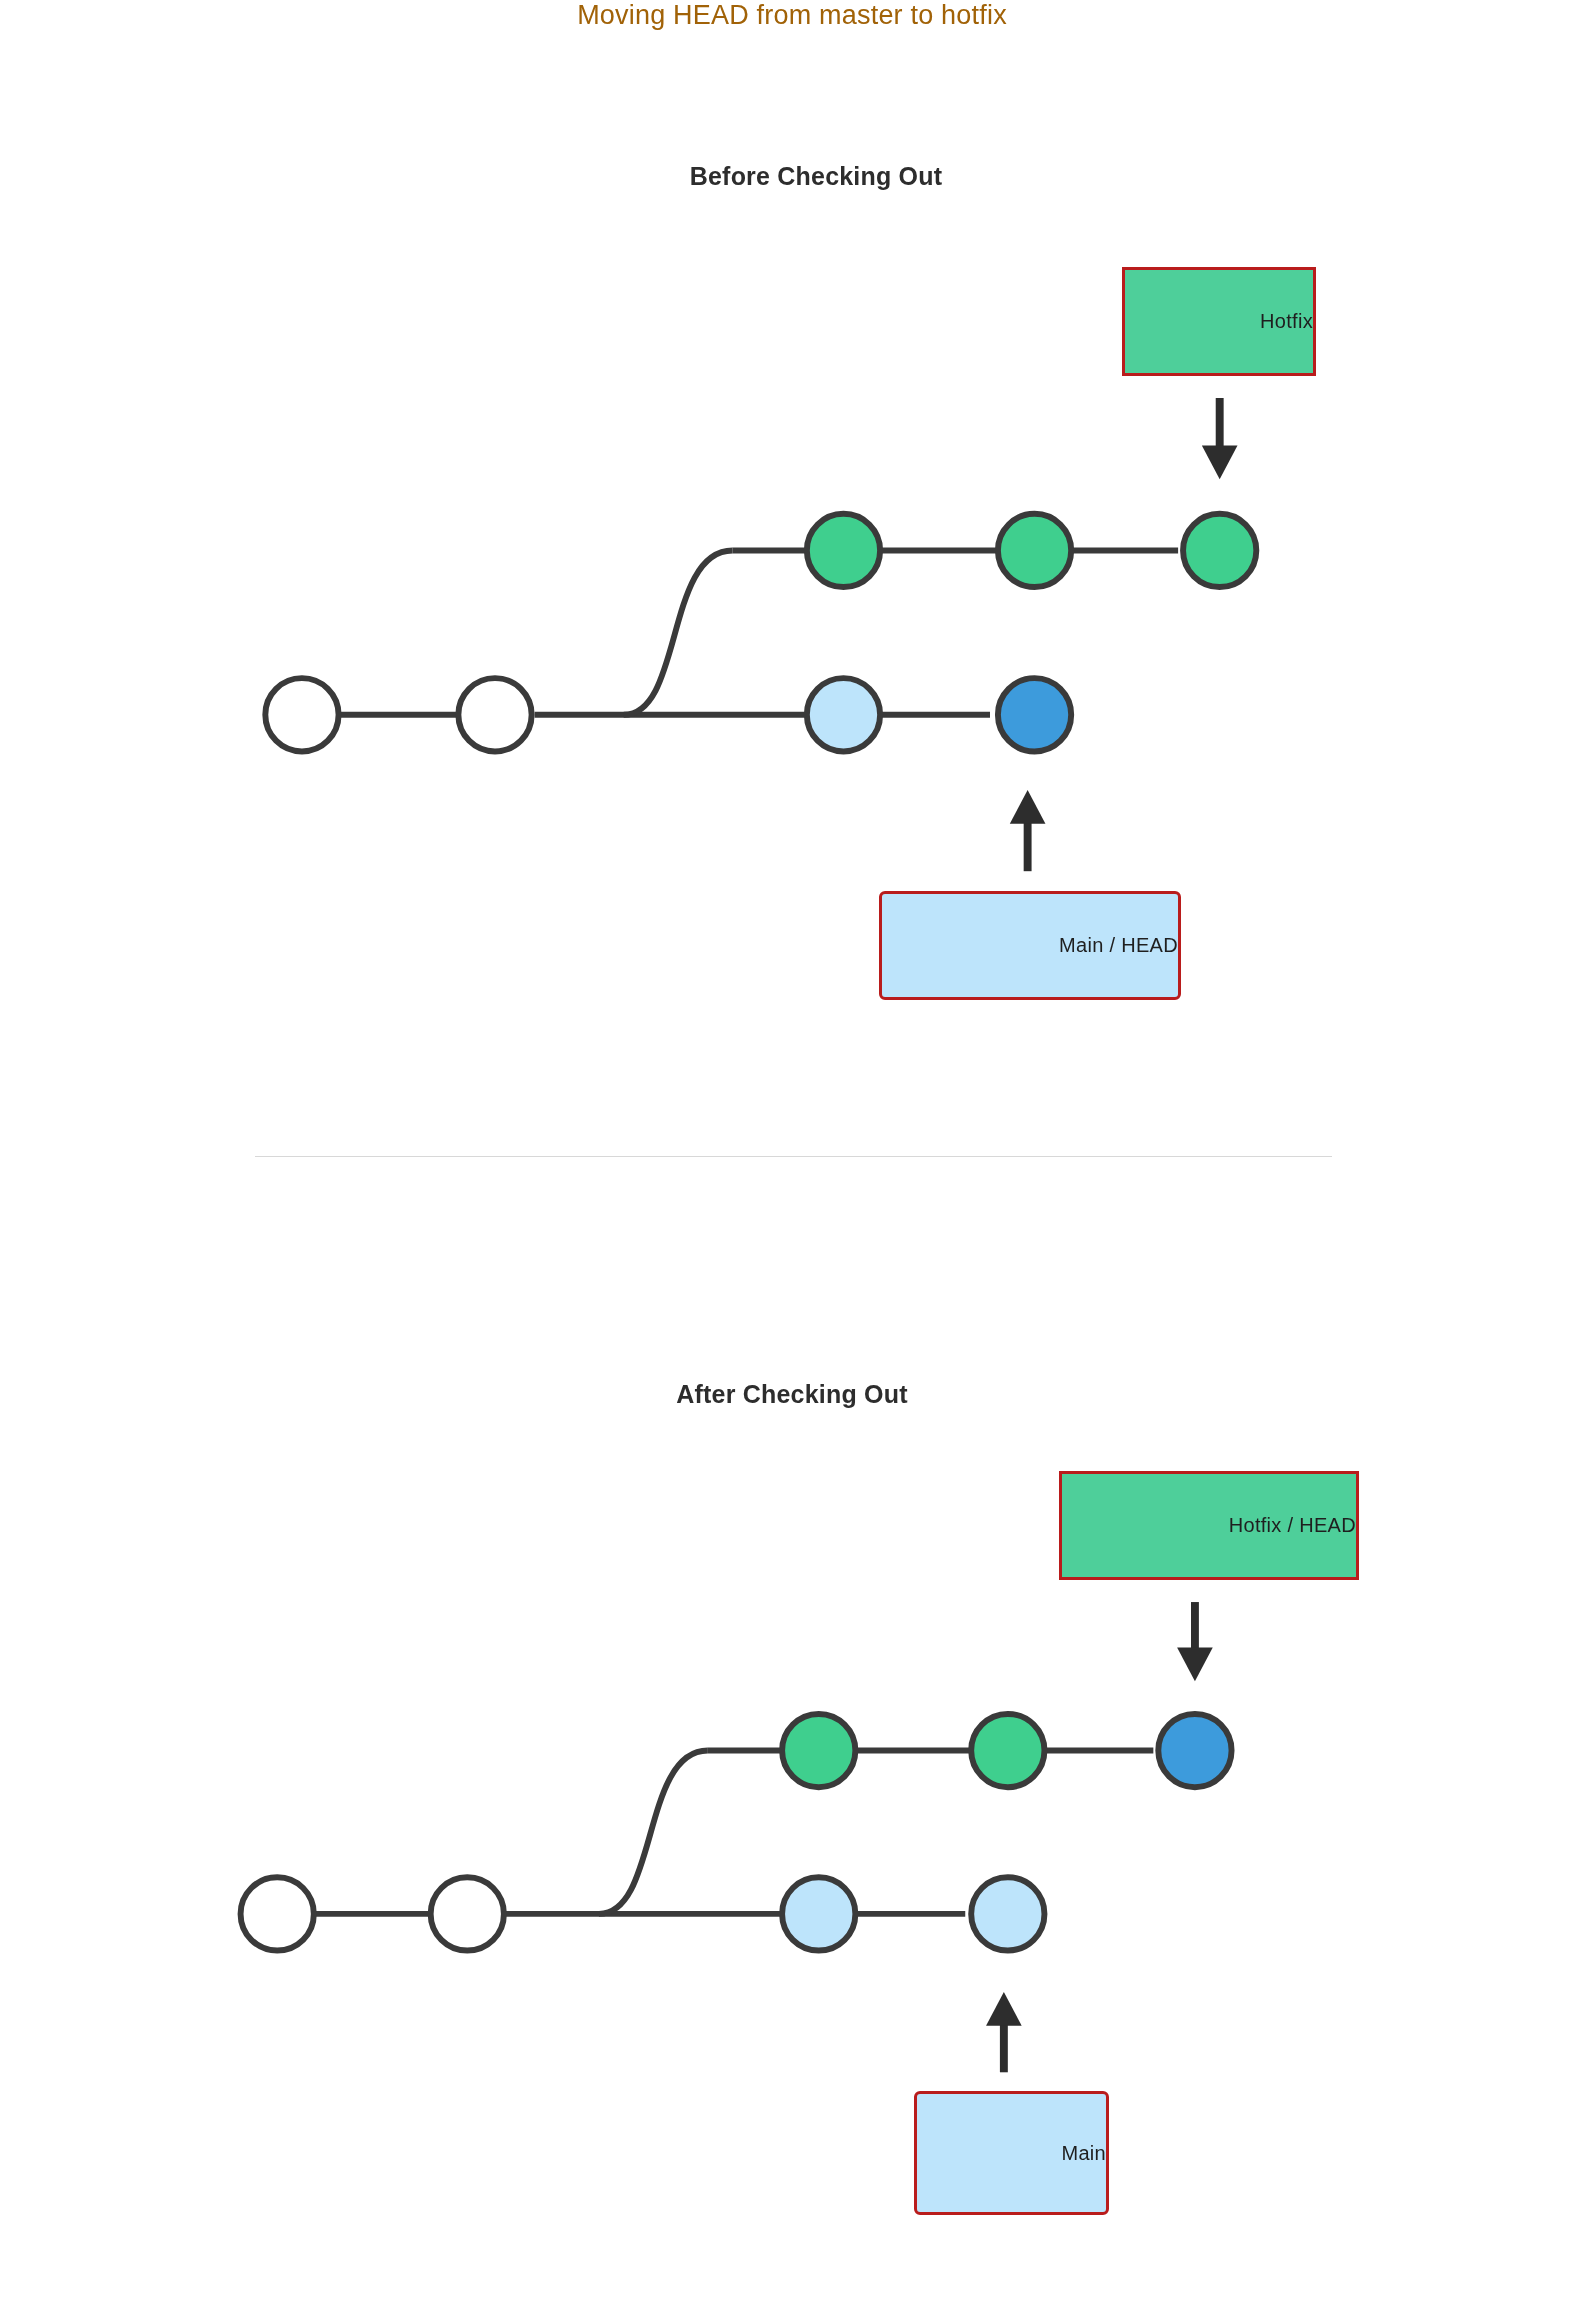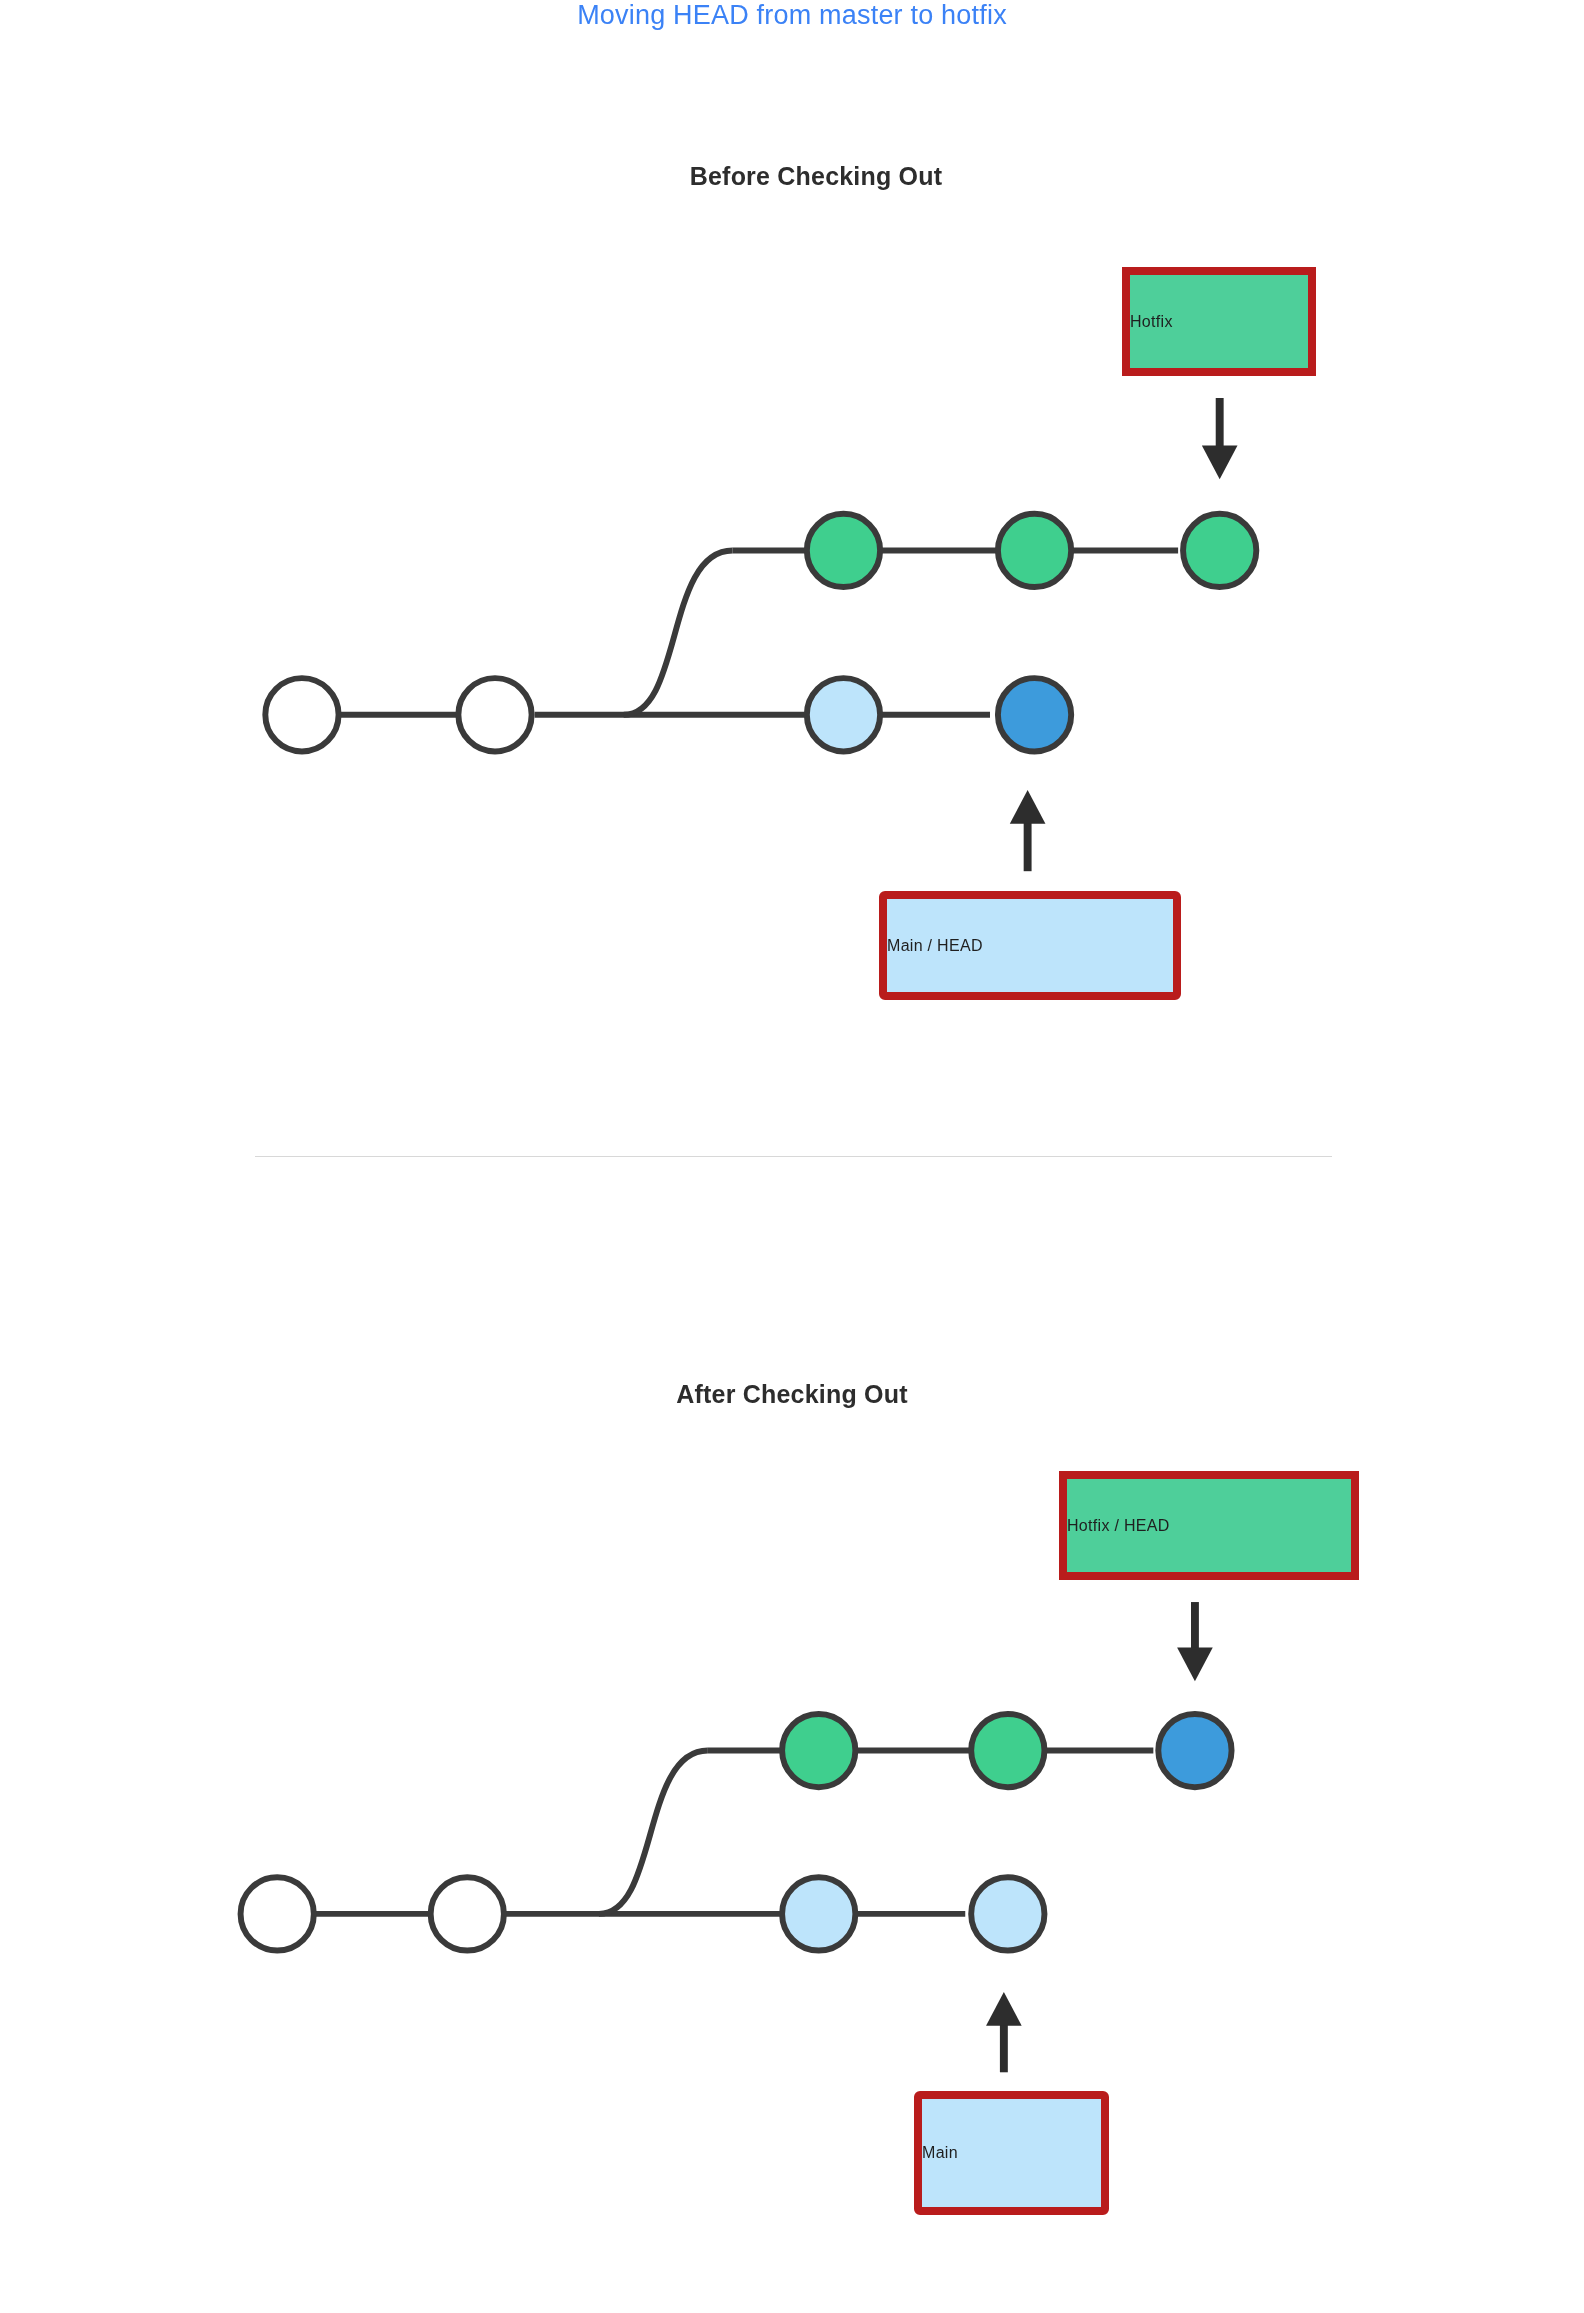--- a/index.html
+++ b/index.html
@@ -14,21 +14,21 @@
     position: relative;
     overflow: hidden;
   }
   .page-title {
     position: absolute;
     top: 0px;
     left: 0;
     width: 1584px;
     text-align: center;
     font-size: 27px;
-    color: #3b82f6;
+    color: #a16207;
     letter-spacing: 0.2px;
     font-weight: 500;
   }
   .section-title {
     position: absolute;
     width: 1584px;
     text-align: center;
     font-size: 25px;
     font-weight: bold;
     color: #2d2d2d;
@@ -49,25 +49,25 @@
   .diagram {
     position: absolute;
     left: 0;
     top: 0;
   }
   svg { display: block; }
 
   .label-box {
     position: absolute;
     box-sizing: border-box;
-    border: 8px solid #b91c1c;
+    border: 3px solid #b91c1c;
     display: flex;
     align-items: center;
-    justify-content: flex-start;
-    font-size: 16px;
+    justify-content: flex-end;
+    font-size: 20px;
     color: #1f1f1f;
     letter-spacing: 0.3px;
   }
   .label-green { background: #4ecf9a; }
   .label-blue  { background: #bde4fb; border-radius: 6px; }
 </style>
 </head>
 <body>
 
 <div class="page-title">Moving HEAD from master to hotfix</div>

